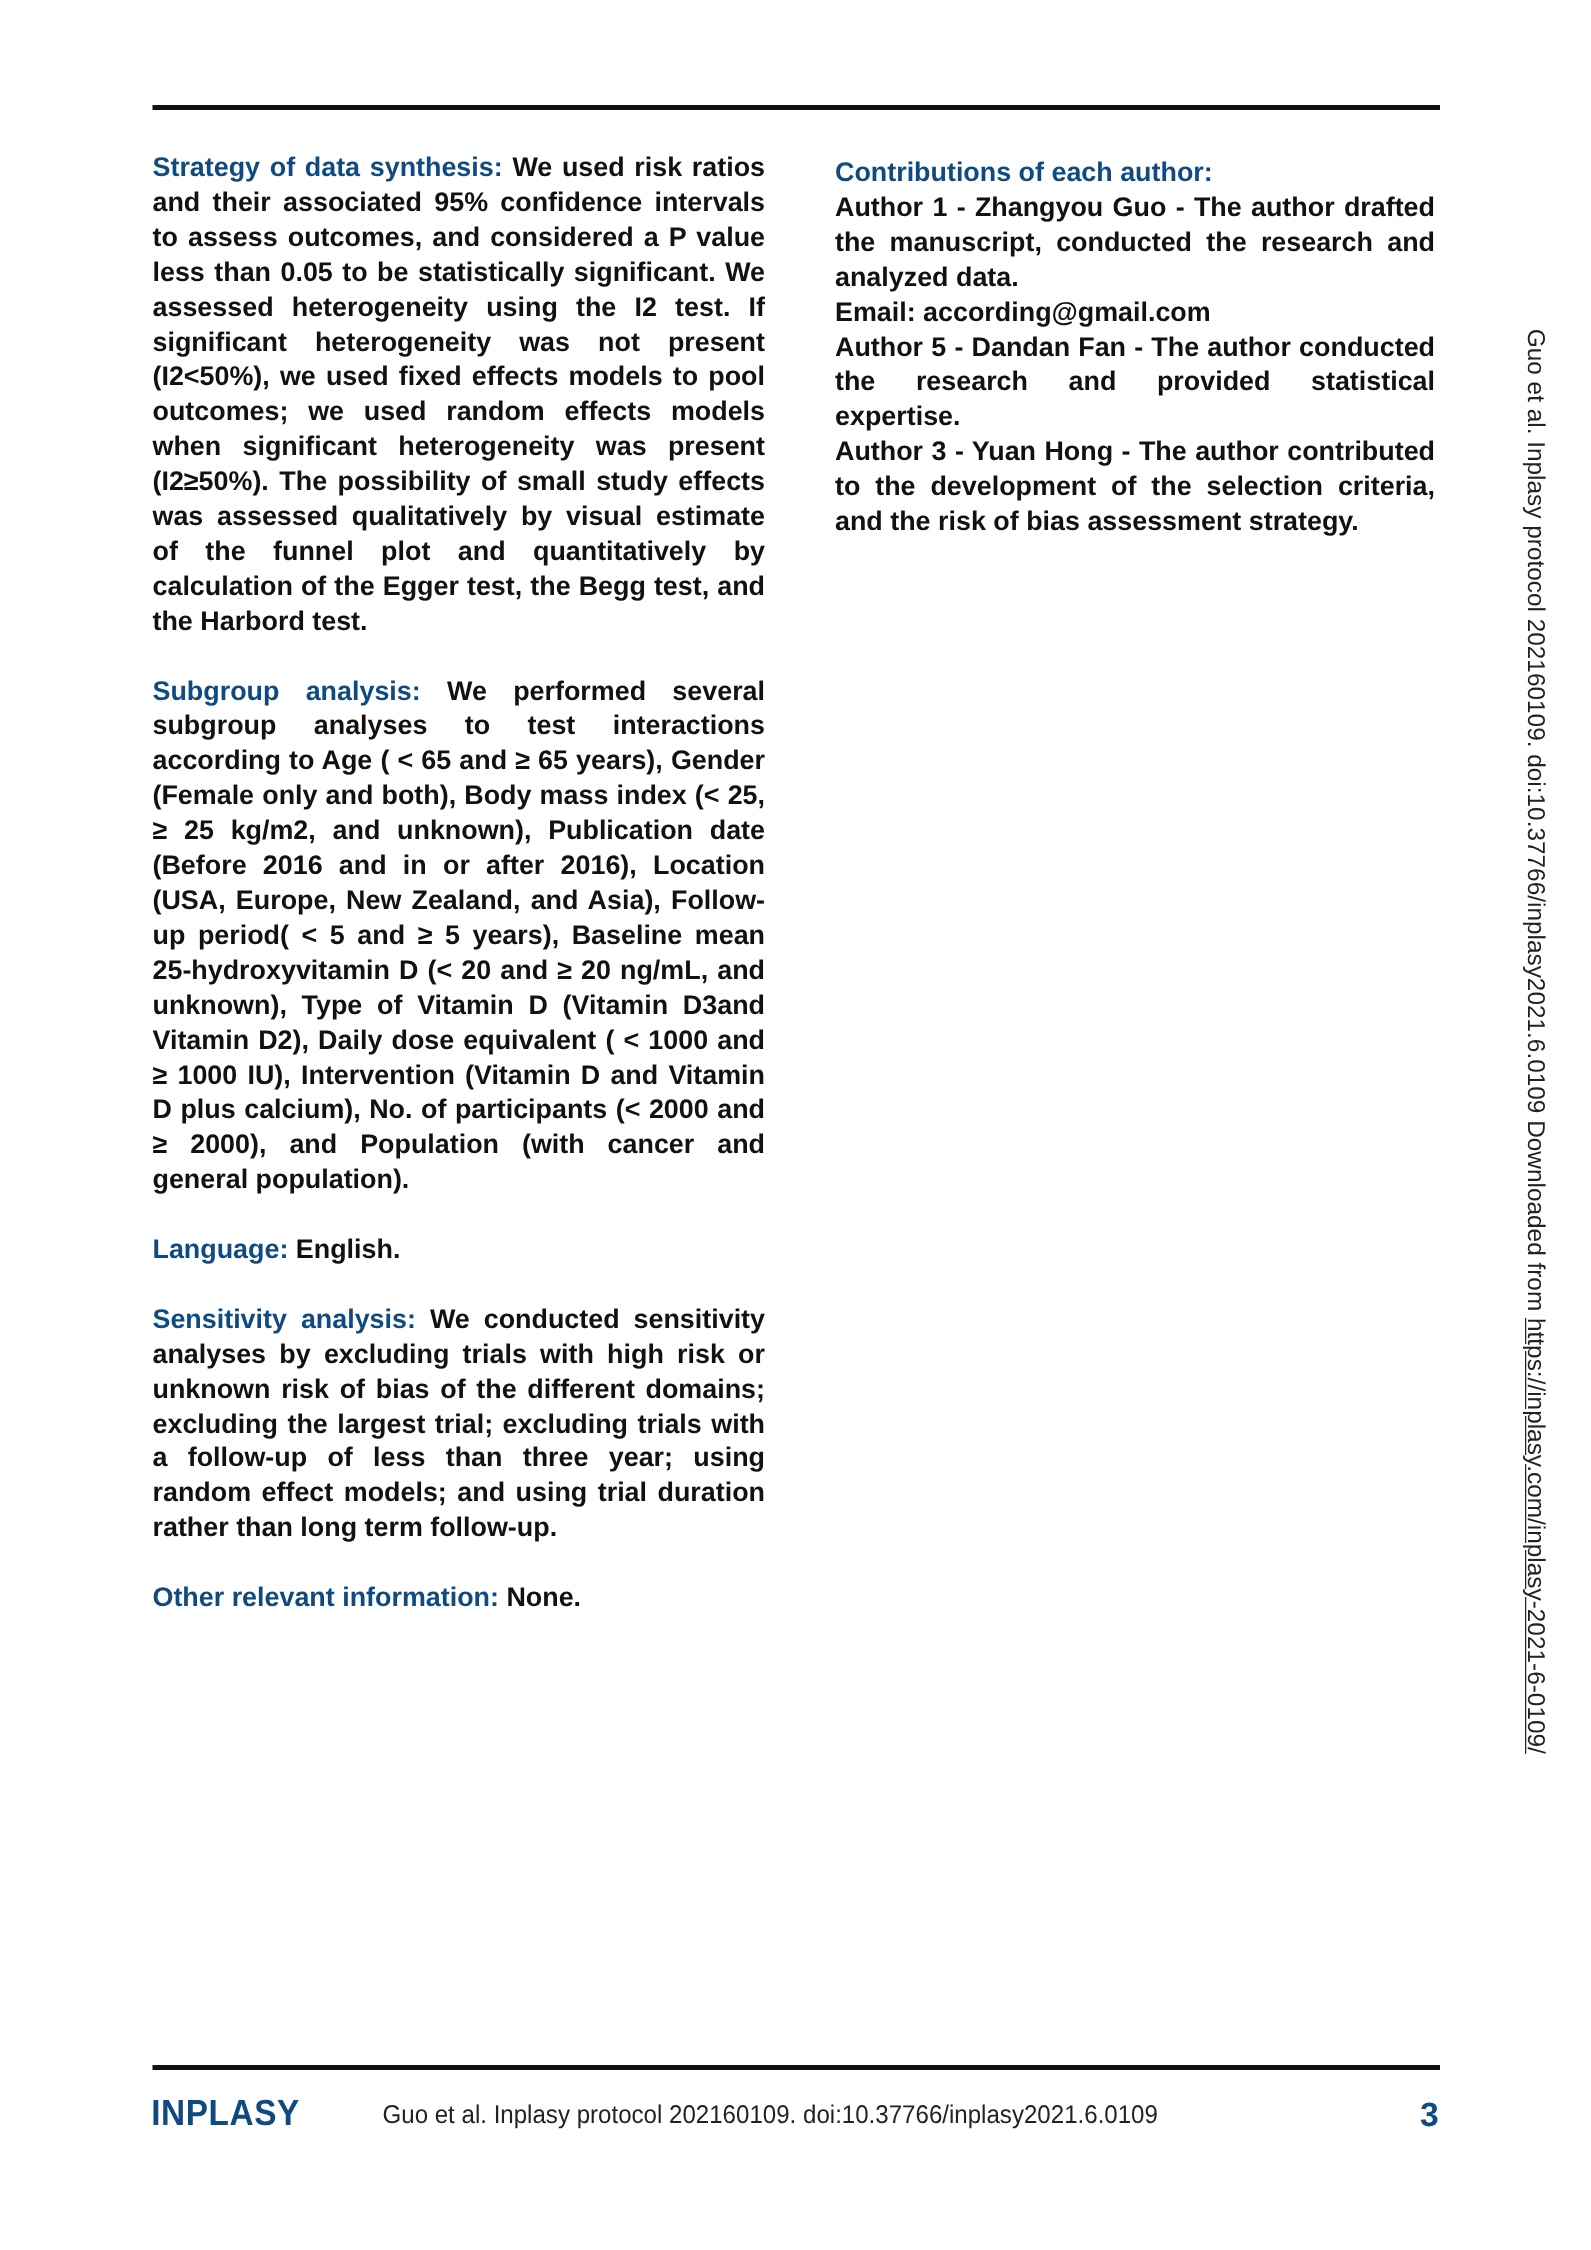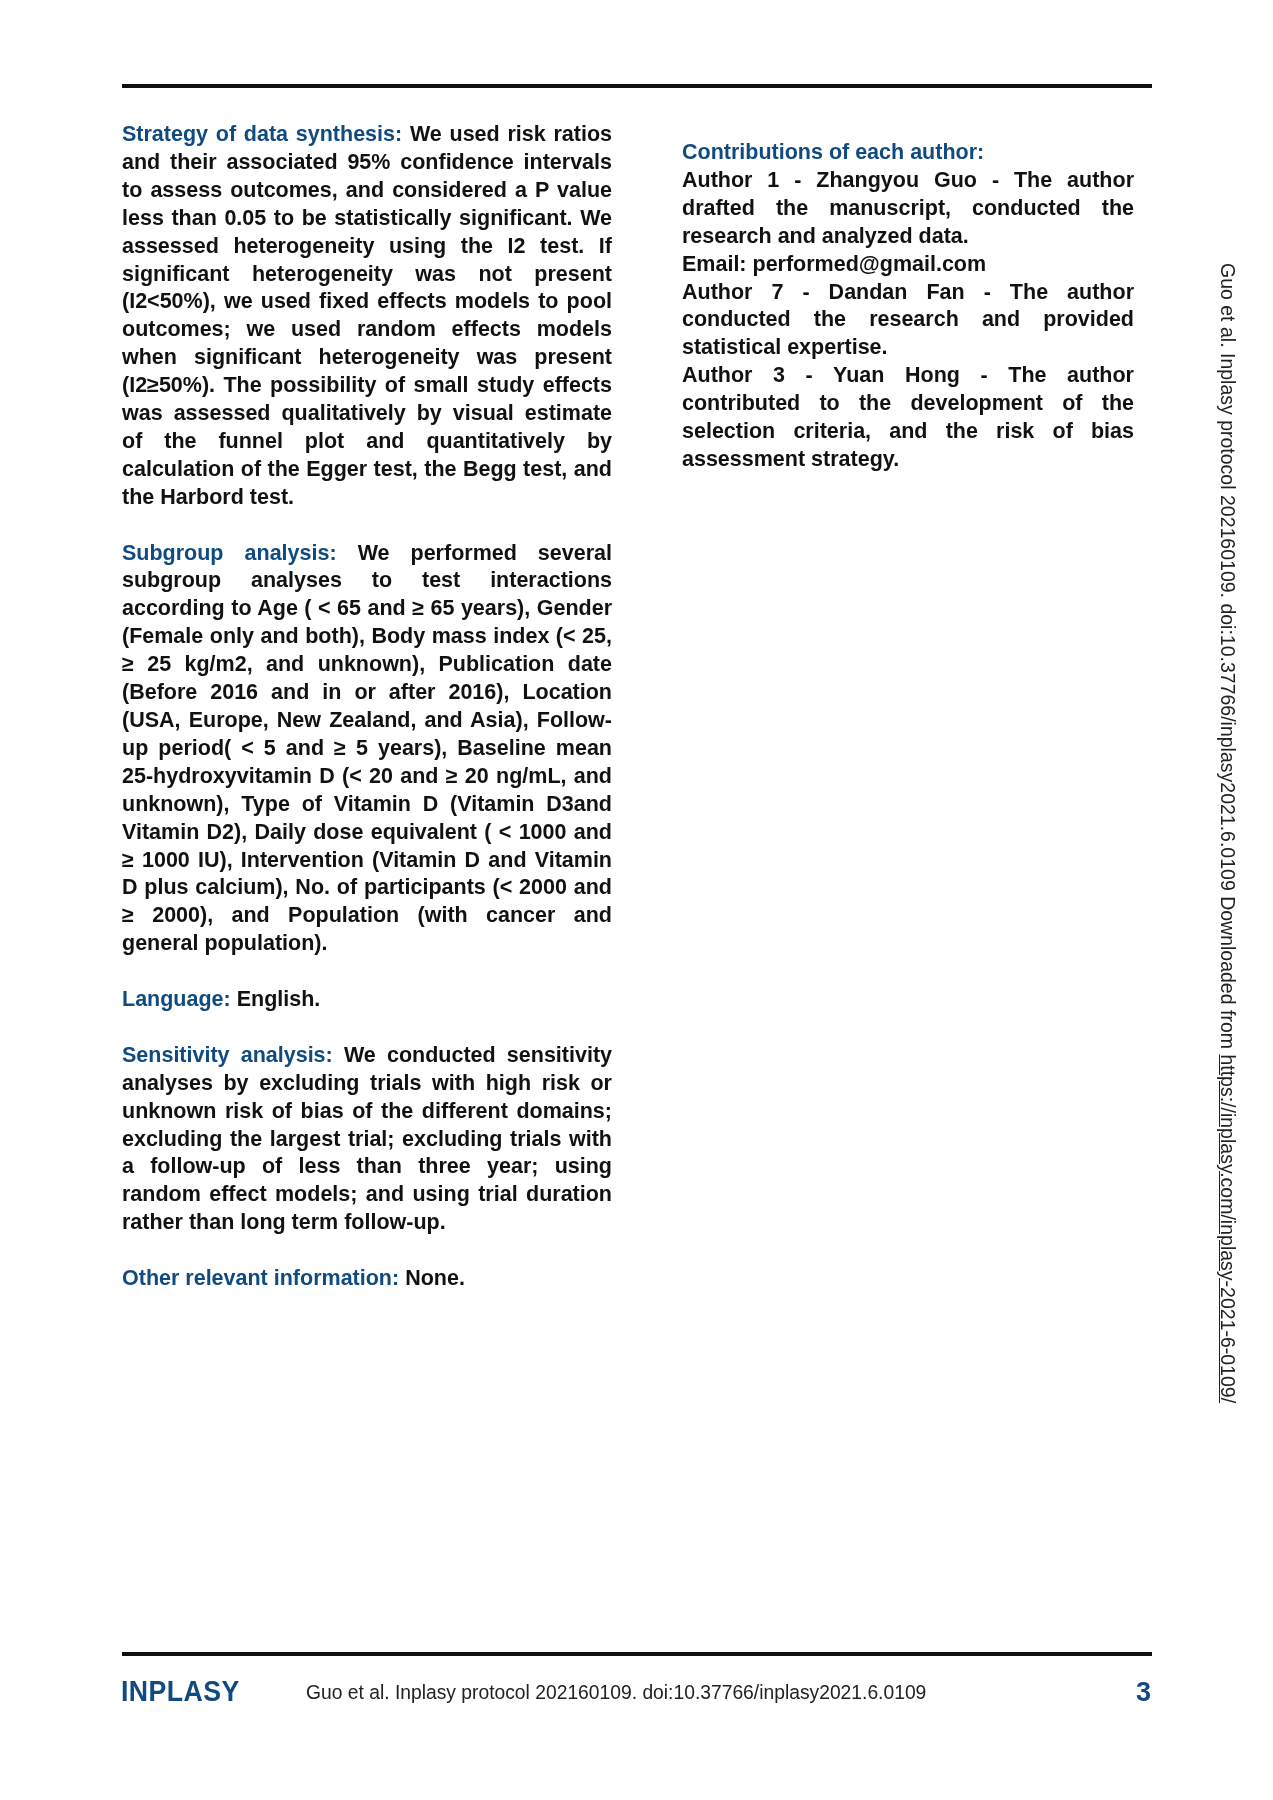--- a/index.html
+++ b/index.html
@@ -33,21 +33,21 @@
     line-height: 27.9px;
     text-align: justify;
   }
   .col-left { left: 122px; width: 490px; }
   .col-right { left: 664px; width: 488px; }
 
   .para { margin: 0 0 27.9px 0; }
   .label { color: #0f4a80; }
   .para p, .author-block p { margin: 0; }
 
-  .author-block { margin: 18px; }
+  .author-block { margin: 4px; }
   .author-line { margin: 0; }
 
   .side-text {
     position: absolute;
     left: 1240px;
     top: 263px;
     width: 1280px;
     transform-origin: 0 0;
     transform: translate(0px, 0px) rotate(90deg);
     font-size: 19.5px;
@@ -112,22 +112,22 @@
   </div>
   <div class="para">
     <p><span class="label">Other relevant information:</span> <span>None.</span></p>
   </div>
 </div>
 
 <div class="column col-right">
   <div class="author-block">
     <p class="label">Contributions of each author:</p>
     <p class="author-line">Author 1 - Zhangyou Guo - The author drafted the manuscript, conducted the research and analyzed data.</p>
-    <p class="author-line">Email: performed@gmail.com</p>
-    <p class="author-line">Author 7 - Dandan Fan - The author conducted the research and provided statistical expertise.</p>
+    <p class="author-line">Email: according@gmail.com</p>
+    <p class="author-line">Author 5 - Dandan Fan - The author conducted the research and provided statistical expertise.</p>
     <p class="author-line">Author 3 - Yuan Hong - The author contributed to the development of the selection criteria, and the risk of bias assessment strategy.</p>
   </div>
 </div>
 
 <div class="side-text">
   <span>Guo et al. Inplasy protocol 202160109. doi:10.37766/inplasy2021.6.0109 Downloaded from </span><span class="side-link">https://inplasy.com/inplasy-2021-6-0109/</span>
 </div>
 
 <div class="rule rule-bottom"></div>
 

